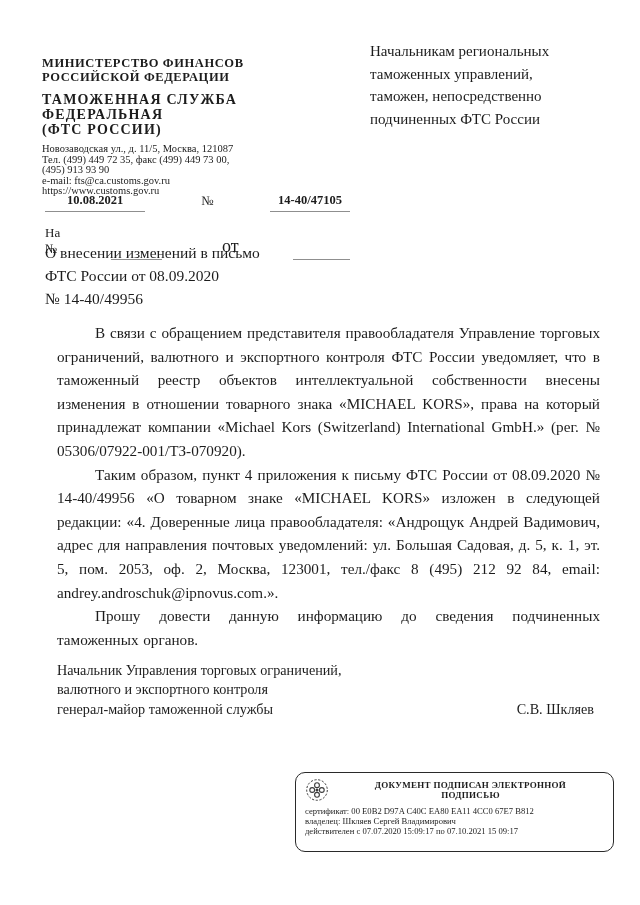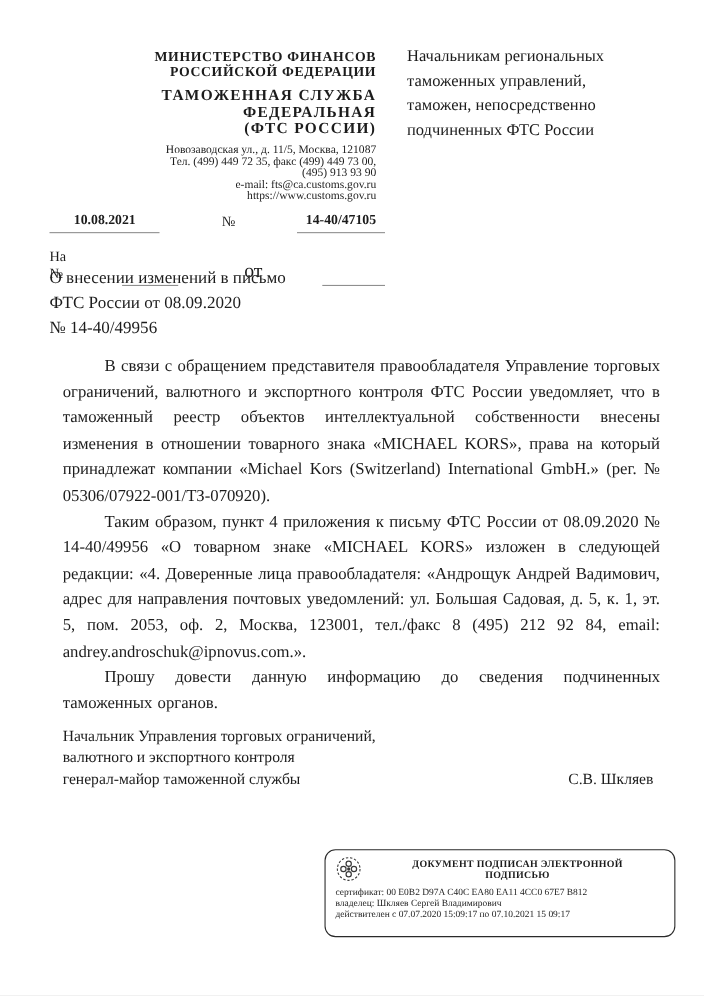--- a/index.html
+++ b/index.html
@@ -2,21 +2,21 @@
 <html><head>
 <meta charset="utf-8">
 <style>
   html,body{margin:0;padding:0;background:#e8e8e8;}
   .page{
     width:640px;height:905px;background:#ffffff;position:relative;
     font-family:"Liberation Serif","DejaVu Serif",serif;color:#1c1c1c;
     margin:0 auto;overflow:hidden;
   }
   
-  .letterhead{position:absolute;left:42px;top:44px;width:300px;text-align:right;}
+  .letterhead{position:absolute;left:42px;top:56px;width:300px;text-align:left;}
   .ministry div{font-weight:bold;font-size:12.5px;line-height:14px;letter-spacing:.6px;}
   .org{margin-top:8px;}
   .org div{font-weight:bold;font-size:14px;line-height:15px;letter-spacing:1.2px;}
   .contacts{margin-top:7px;}
   .contacts div{font-size:10.5px;line-height:10.5px;}
   
   .addressee{position:absolute;left:370px;top:40px;width:250px;}
   .addressee div{font-size:15px;line-height:22.5px;}
   
   .refblock{position:absolute;left:45px;top:193px;width:305px;font-size:13px;}

